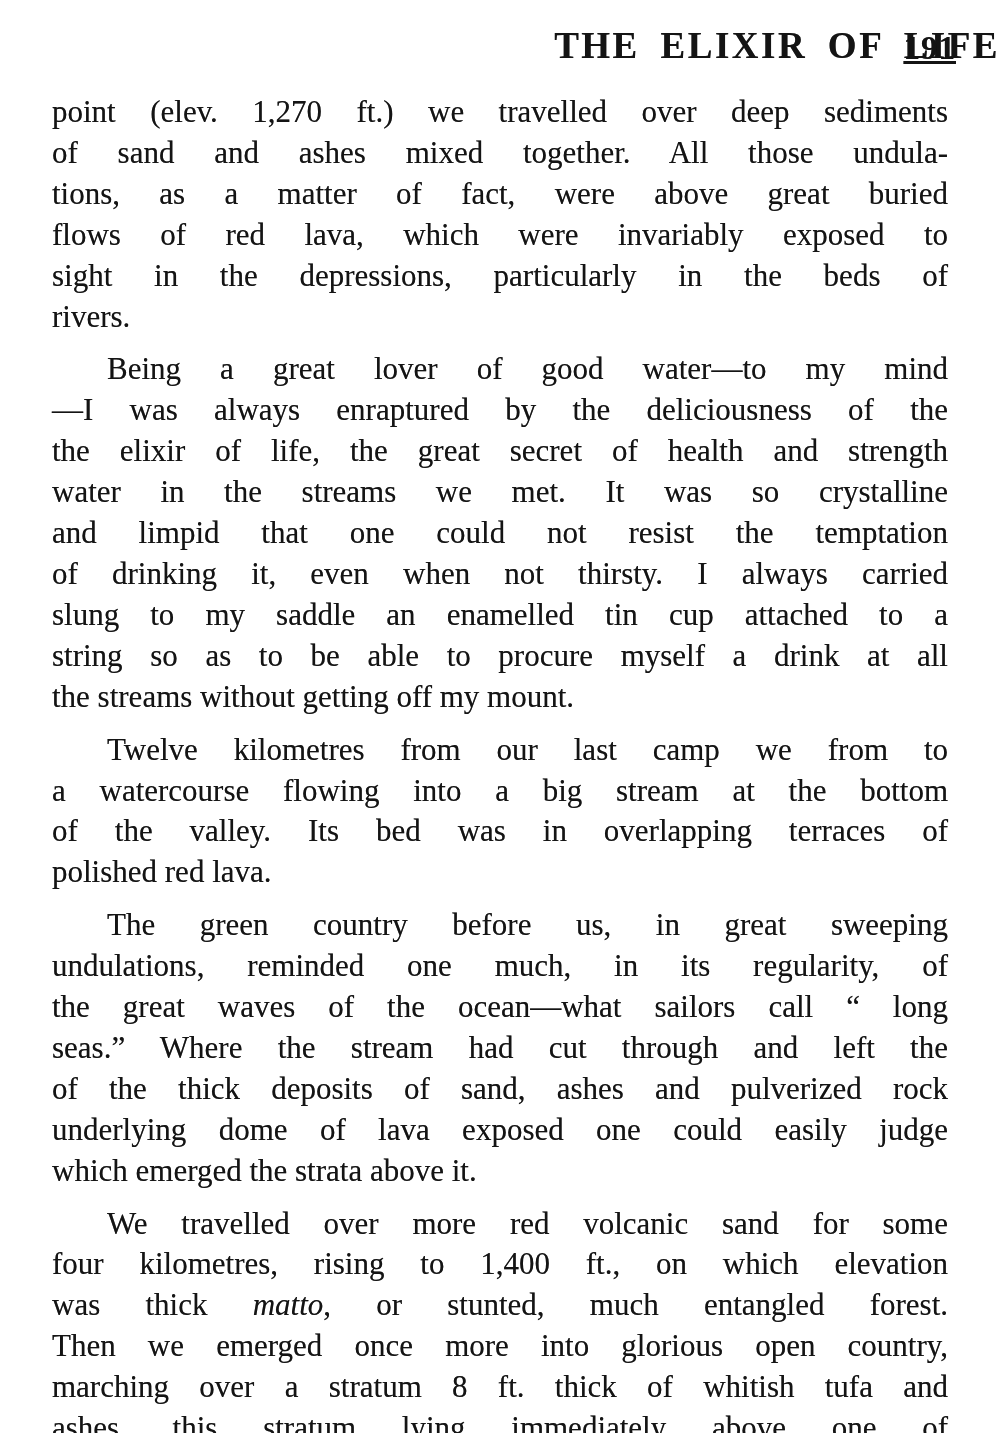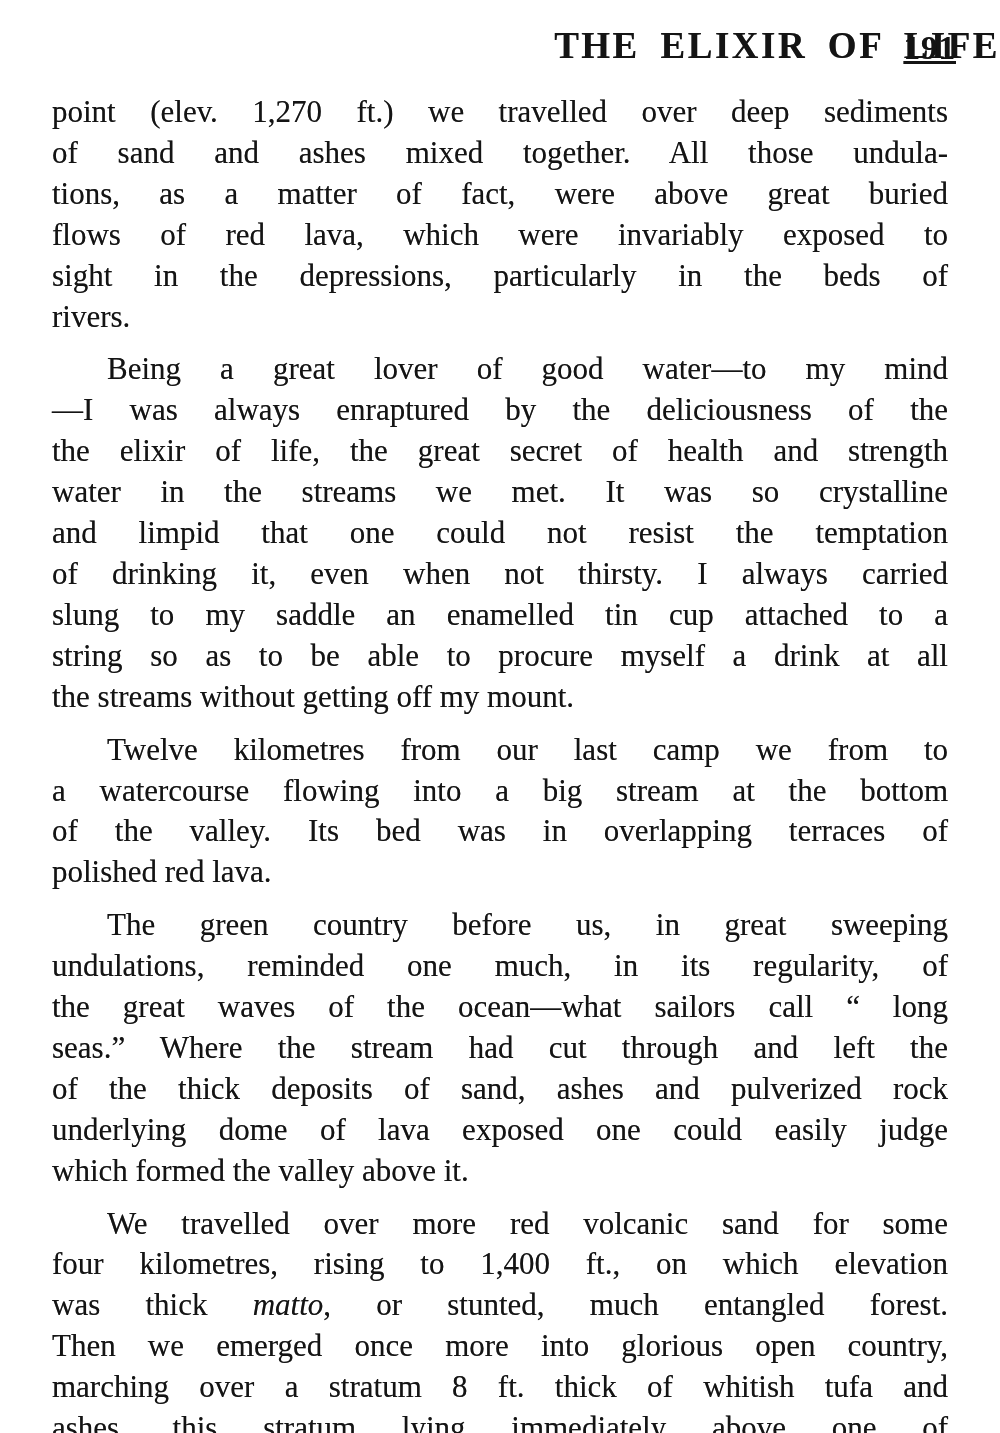--- a/index.html
+++ b/index.html
@@ -101,21 +101,21 @@
         <span class="line"><span>of the valley. Its bed was in overlapping terraces of</span></span>
         <span class="line last"><span>polished red lava.</span></span>
       </p>
       <p class="para">
         <span class="line first-indent"><span>The green country before us, in great sweeping</span></span>
         <span class="line"><span>undulations, reminded one much, in its regularity, of</span></span>
         <span class="line"><span>the great waves of the ocean—what sailors call “ long</span></span>
         <span class="line"><span>seas.” Where the stream had cut through and left the</span></span>
         <span class="line"><span>of the thick deposits of sand, ashes and pulverized rock</span></span>
         <span class="line"><span>underlying dome of lava exposed one could easily judge</span></span>
-        <span class="line last"><span>which formed the valley above it.</span></span>
+        <span class="line last"><span>which emerged the strata above it.</span></span>
       </p>
       <p class="para">
         <span class="line first-indent"><span>We travelled over more red volcanic sand for some</span></span>
         <span class="line"><span>four kilometres, rising to 1,400 ft., on which elevation</span></span>
         <span class="line"><span>was thick </span><i>matto</i><span>, or stunted, much entangled forest.</span></span>
         <span class="line"><span>Then we emerged once more into glorious open country,</span></span>
         <span class="line"><span>marching over a stratum 8 ft. thick of whitish tufa and</span></span>
         <span class="line"><span>ashes, this stratum lying immediately above one of</span></span>
       </p>
     </main>

